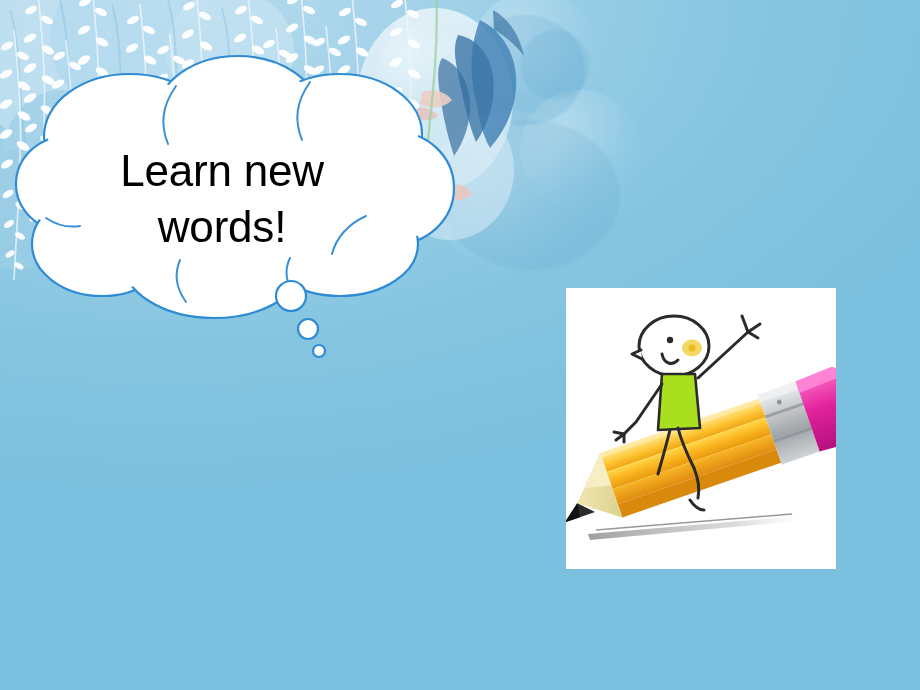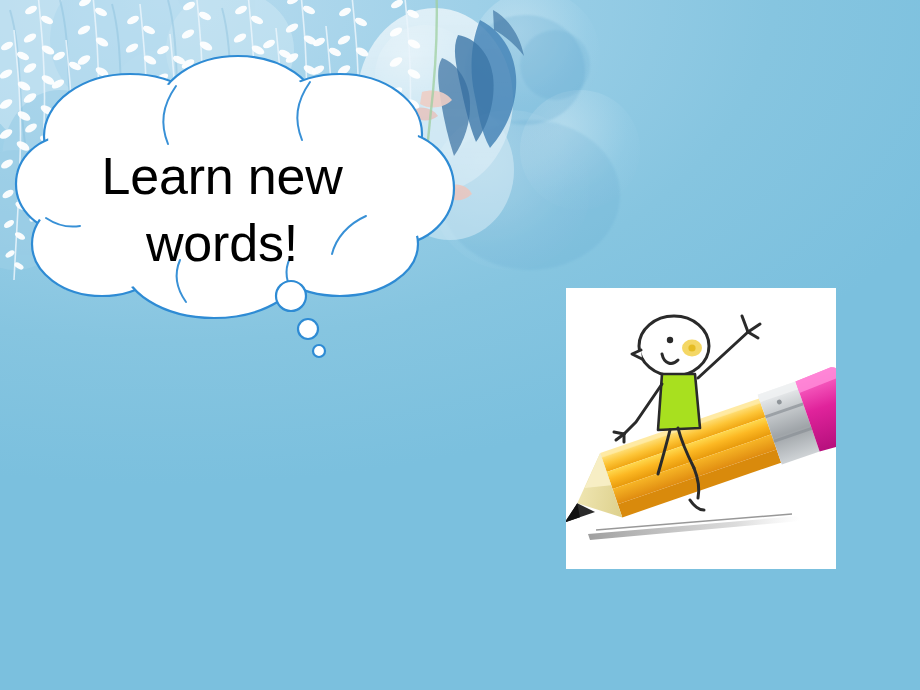--- a/index.html
+++ b/index.html
@@ -65,21 +65,21 @@
     left: 10px; top: 48px;
     width: 460px; height: 330px;
   }
   .bubble-text {
     position: absolute;
     left: 62px;
     top: 95px;
     width: 300px;
     text-align: center;
     font-family: "Liberation Sans", sans-serif;
-    font-size: 52px;
+    font-size: 44px;
     line-height: 1.28;
     color: #000000;
     letter-spacing: -0.2px;
     white-space: pre-line;
   }
 
   
   .pic-box {
     position: absolute;
     left: 566px; top: 288px;

